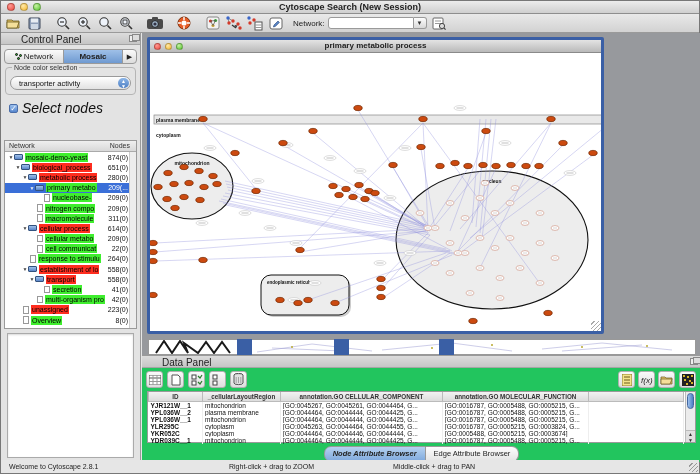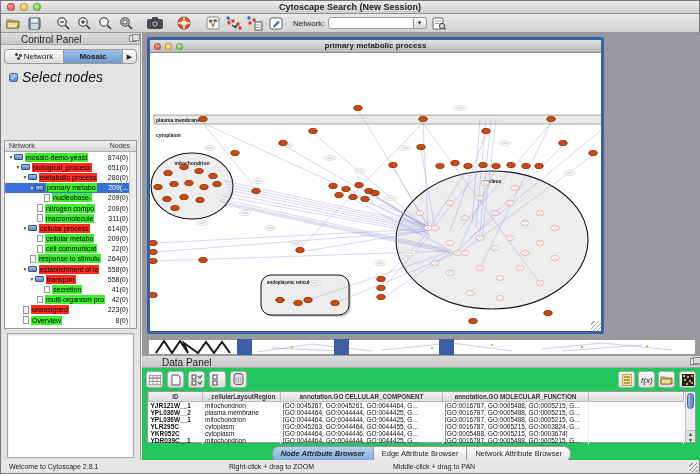--- a/index.html
+++ b/index.html
@@ -249,20 +249,27 @@
               <i style="left:0;top:0"></i>
               <i style="left:4px;top:1px"></i>
               <i style="left:2px;top:4px"></i>
             </span>
           <span>Network</span>
         </div>
         <div class="tabseg sel">
           <span>Mosaic</span>
         </div>
         <div class="tabseg arrow">▶</div>
+      </div>
+      <div class="groupbox">
+        <div class="grouplegend">Node color selection</div>
+        <div class="combo">
+          <span>transporter activity</span>
+          <span class="stepper">▲<br>▼</span>
+        </div>
       </div>
       <div class="checkrow">
         <div class="checkbox">✓</div>
         <span class="checklabel">Select nodes</span>
       </div>
       <div class="treewrap">
         <div class="treehead">
           <span class="c1">Network</span>
           <span class="c2">Nodes</span>
         </div>
@@ -762,21 +769,20 @@
               </tbody>
             </table>
           <div class="dscroll">
             <div class="dthumb"></div>
             <div class="darrows">▲<br>▼</div>
           </div>
         </div>
         <div class="dtabs" id="dtabs">
             <div class="dtabseg sel">Node Attribute Browser</div>
             <div class="dtabseg">Edge Attribute Browser</div>
-            <div class="dtabseg">Network Attribute Browser</div>
           </div>
       </div>
     </div>
   </div>
 
   <div class="statusbar">
     <span style="left:8px">Welcome to Cytoscape 2.8.1</span>
     <span style="left:228px">Right-click + drag to ZOOM</span>
     <span style="left:392px">Middle-click + drag to PAN</span>
     <div class="sgrip"></div>

